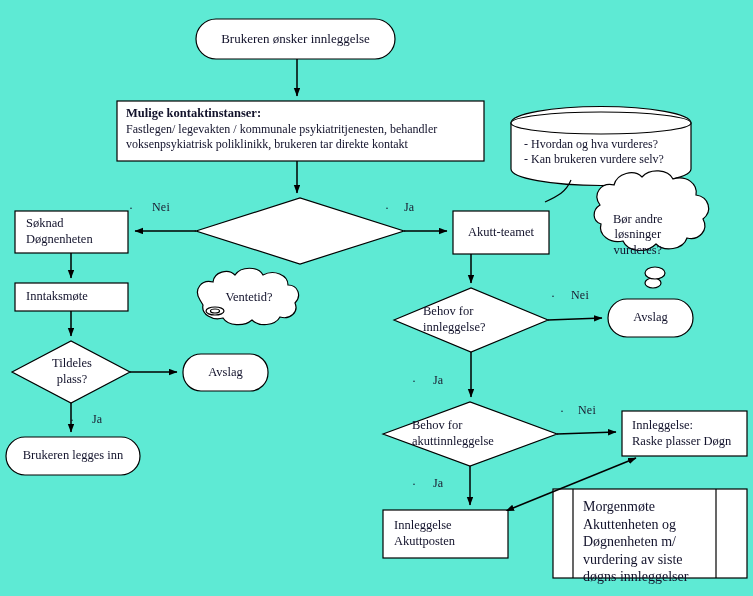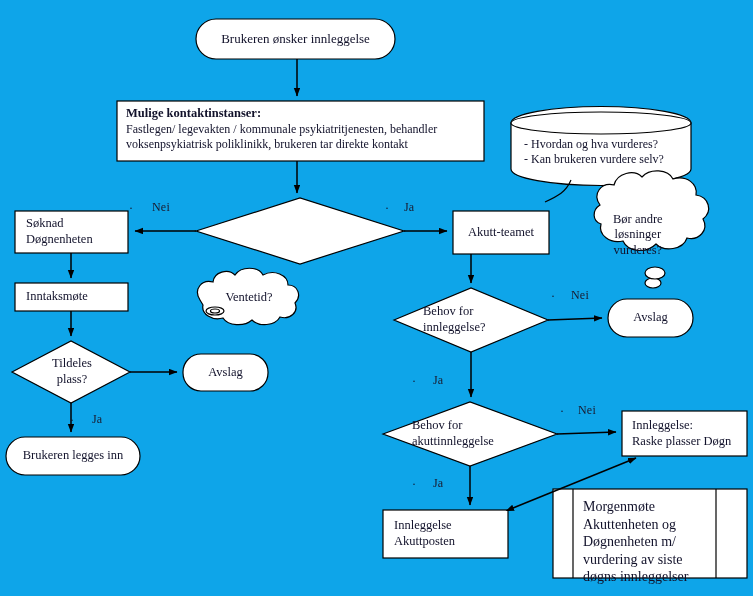--- a/index.html
+++ b/index.html
@@ -9,21 +9,21 @@
     background: #ffffff;
   }
   body {
     font-family: "Liberation Serif", "DejaVu Serif", serif;
     color: #1a1a2e;
   }
   #canvas {
     position: relative;
     width: 753px;
     height: 596px;
-    background: #0ea5e9;
+    background: #5eead4;
     overflow: hidden;
   }
   svg.layer {
     position: absolute;
     left: 0;
     top: 0;
     width: 753px;
     height: 596px;
     pointer-events: none;
   }

